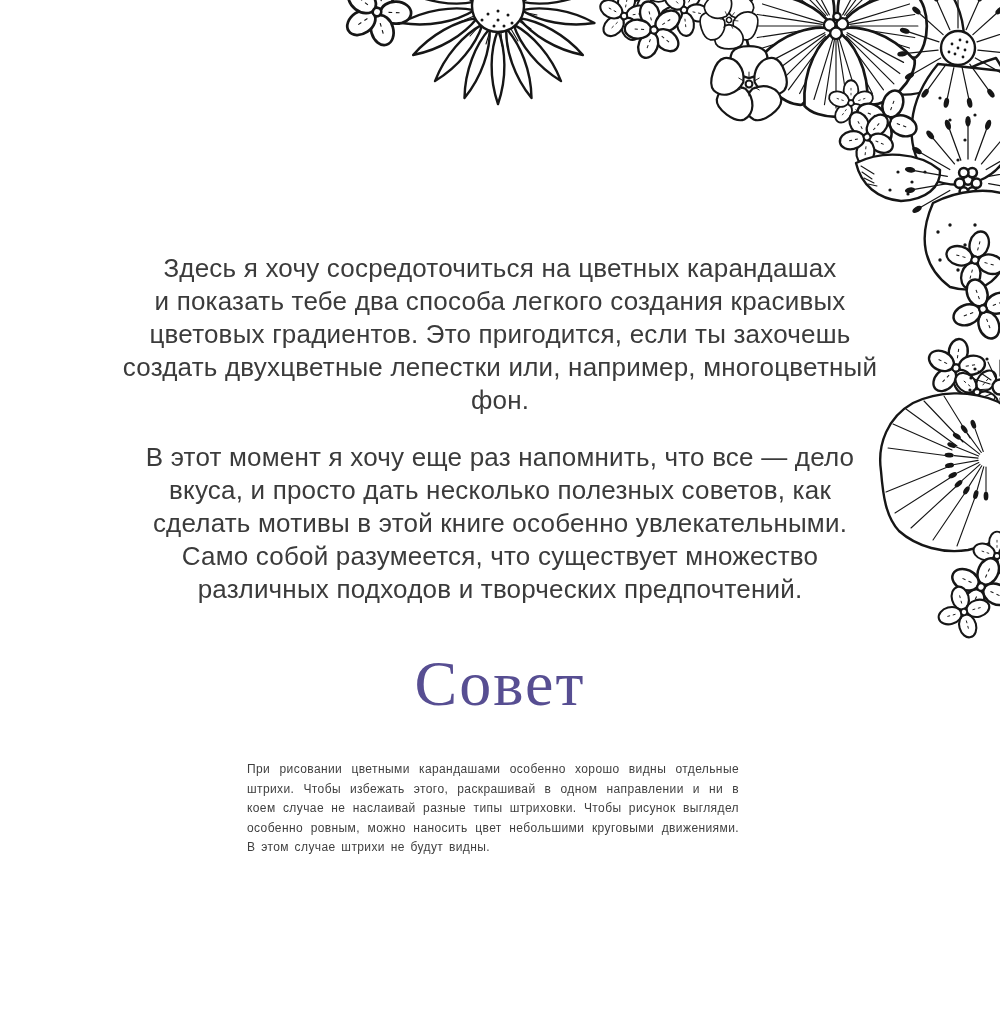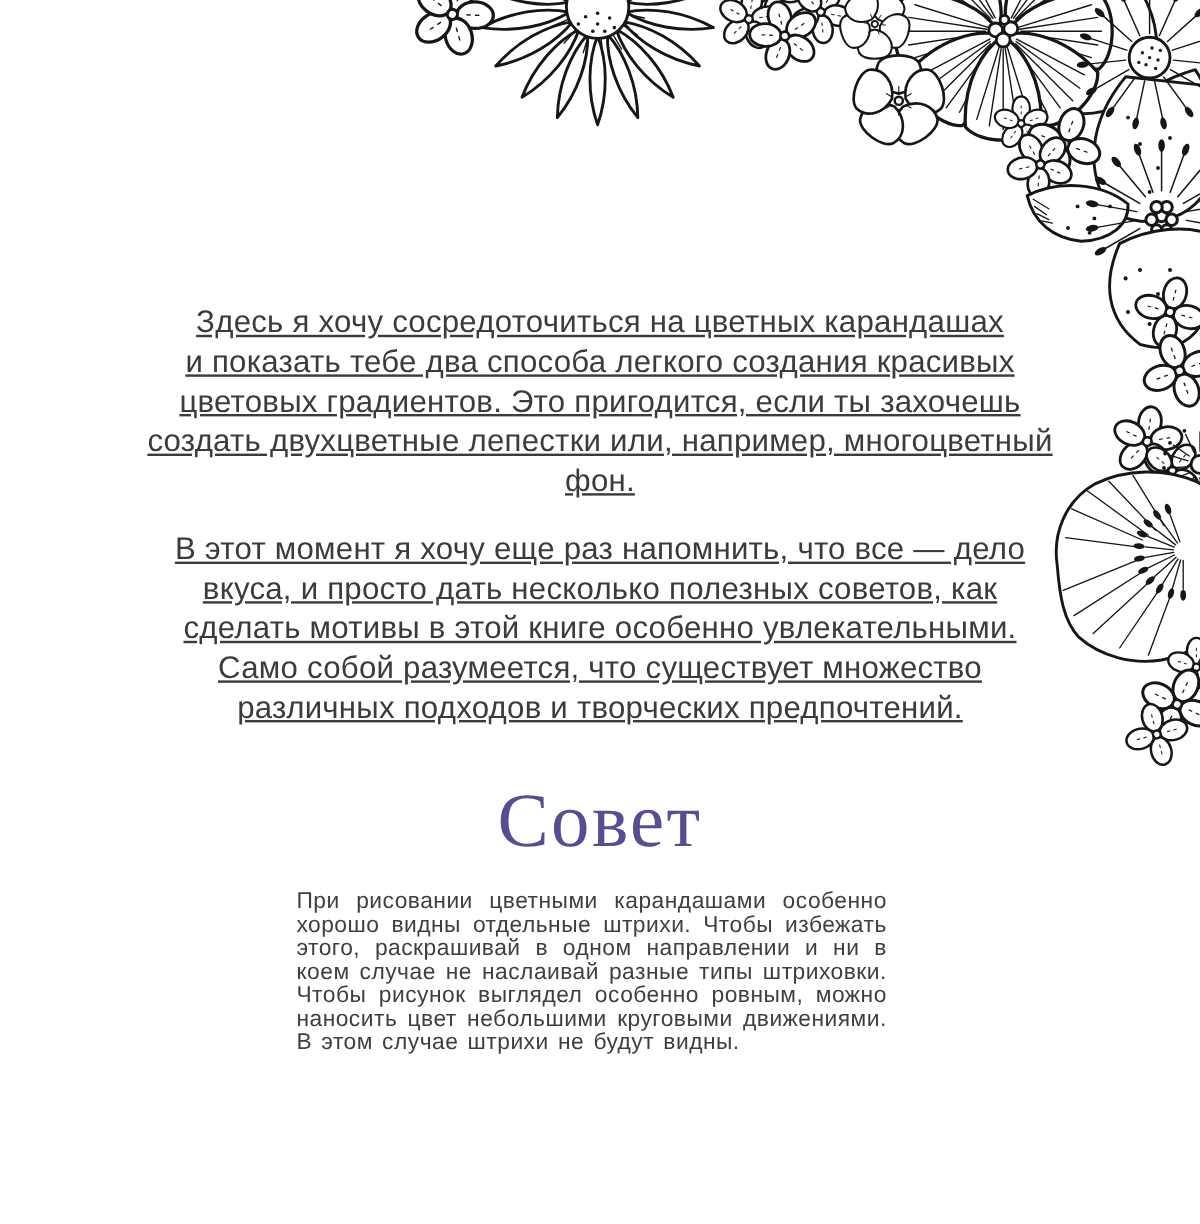--- a/index.html
+++ b/index.html
@@ -9,36 +9,36 @@
     font-family:"Liberation Sans", sans-serif;
   }
   .floral { position:absolute; top:0; left:0; pointer-events:none; }
   .o { fill:#ffffff; stroke:#161616; stroke-width:2.4; stroke-linecap:round; stroke-linejoin:round; }
   .t { fill:none; stroke:#161616; stroke-width:1.1; stroke-linecap:round; }
   .f { fill:#161616; stroke:none; }
 
   .intro {
     position:absolute; top:252px; left:50%; transform:translateX(-50%);
     width:830px; text-align:center;
-    color:#3b3b3b; font-size:26px; line-height:33px; letter-spacing:0.2px;text-decoration:underline;
+    color:#3b3b3b; font-size:26px; line-height:33px; letter-spacing:0.2px;
   }
   .intro p { margin:0; }
   .intro p + p { margin-top:24px; }
 
   .tip-heading {
     position:absolute; top:650px; left:0; width:1000px; margin:0;
     text-align:center;
     font-family:"Liberation Serif", serif; font-weight:400;
     font-size:64px; line-height:68px; letter-spacing:2px;
     color:#574e92;
   }
   .tip-body {
-    position:absolute; top:742px; left:247px; width:492px; margin:0;
+    position:absolute; top:760px; left:247px; width:492px; margin:0;
     text-align:justify;
-    color:#3f3f3f; font-size:19px; line-height:19.5px;
+    color:#3f3f3f; font-size:12px; line-height:19.5px;
     letter-spacing:0.4px; word-spacing:2px;
   }
 </style>
 </head>
 <body>
 
 <svg class="floral" width="1000" height="680" viewBox="0 0 1000 680" xmlns="http://www.w3.org/2000/svg">
   <defs>
 
     <g id="pt">

